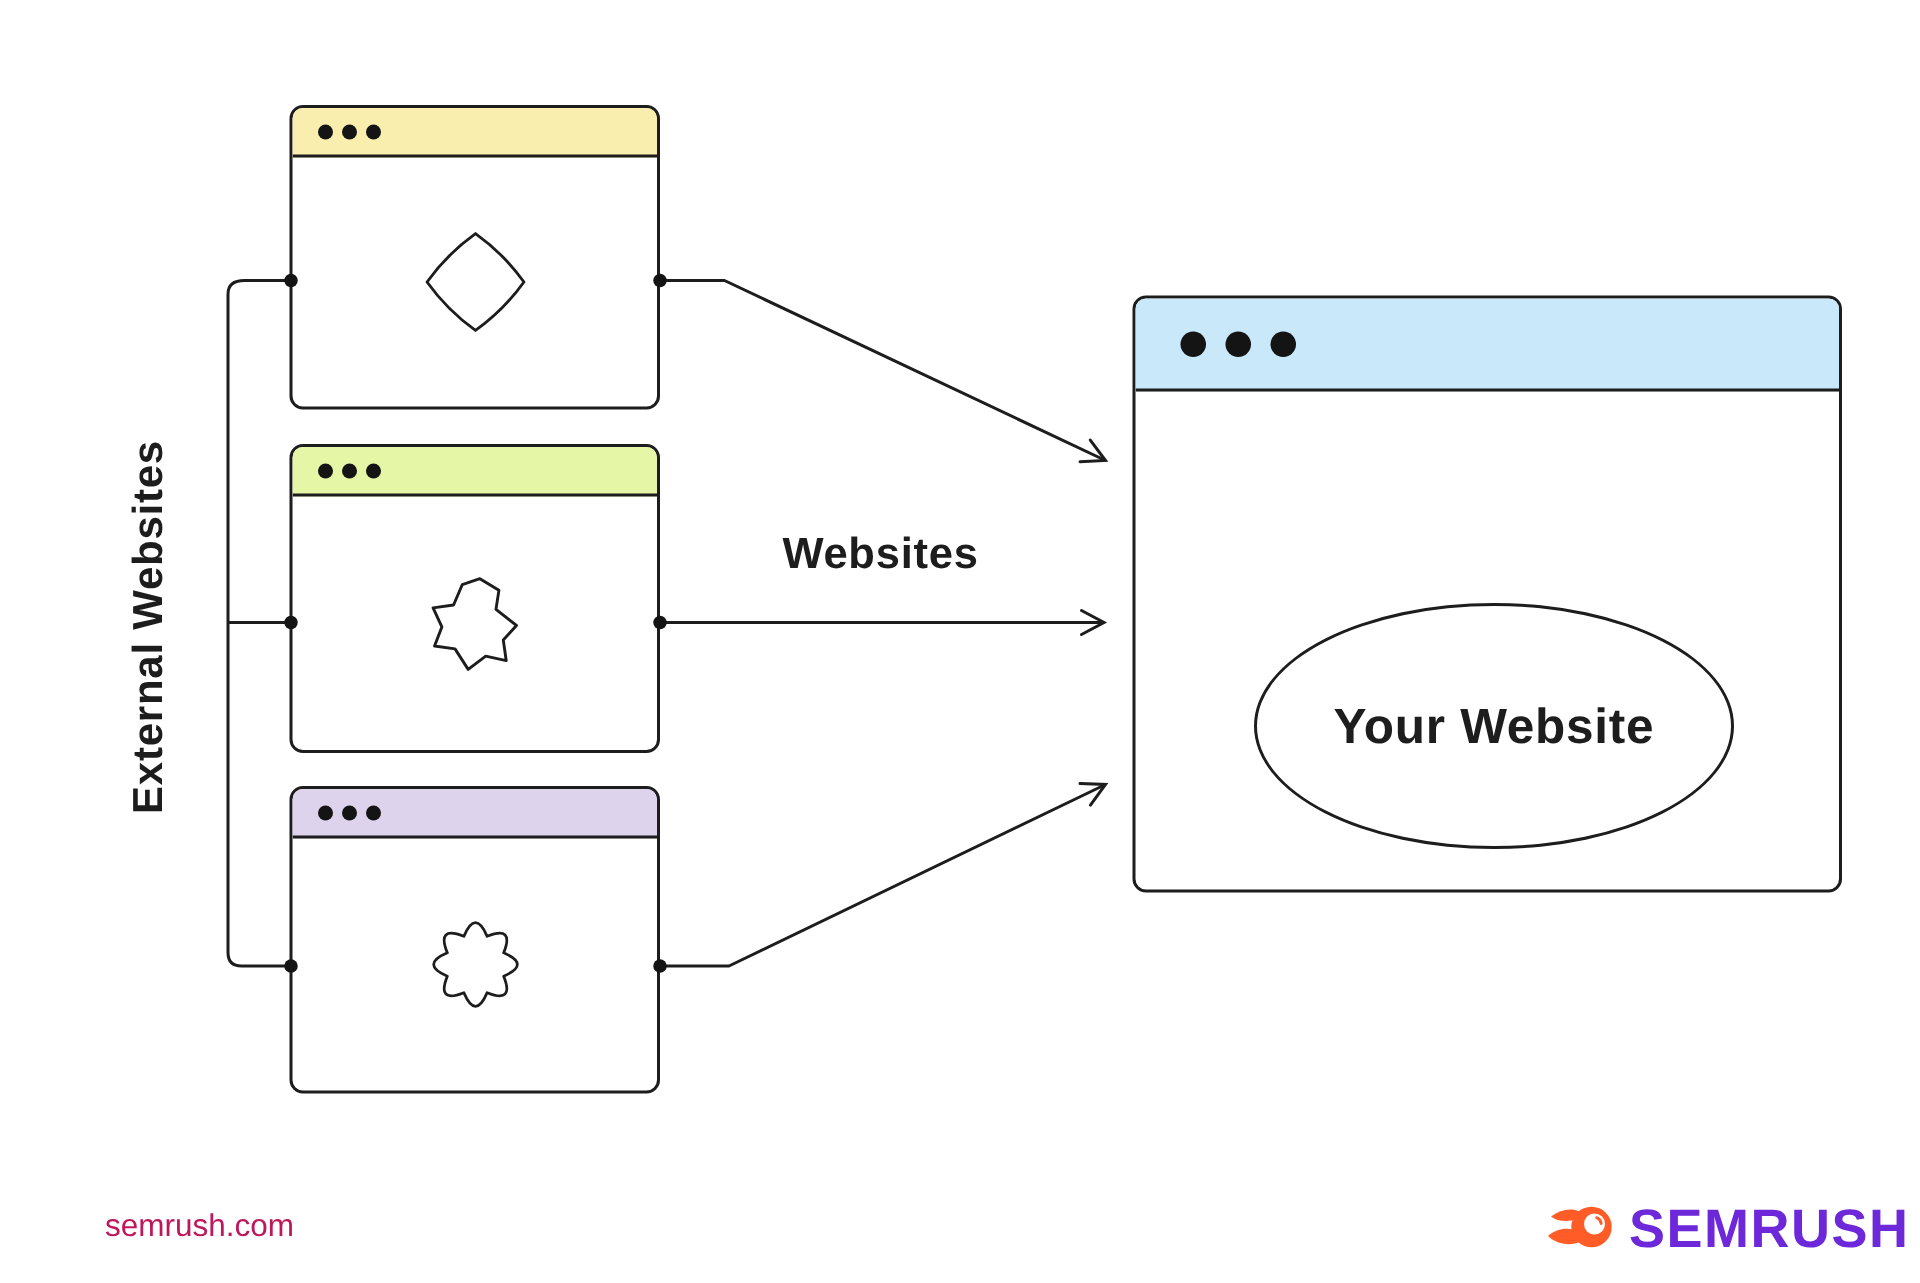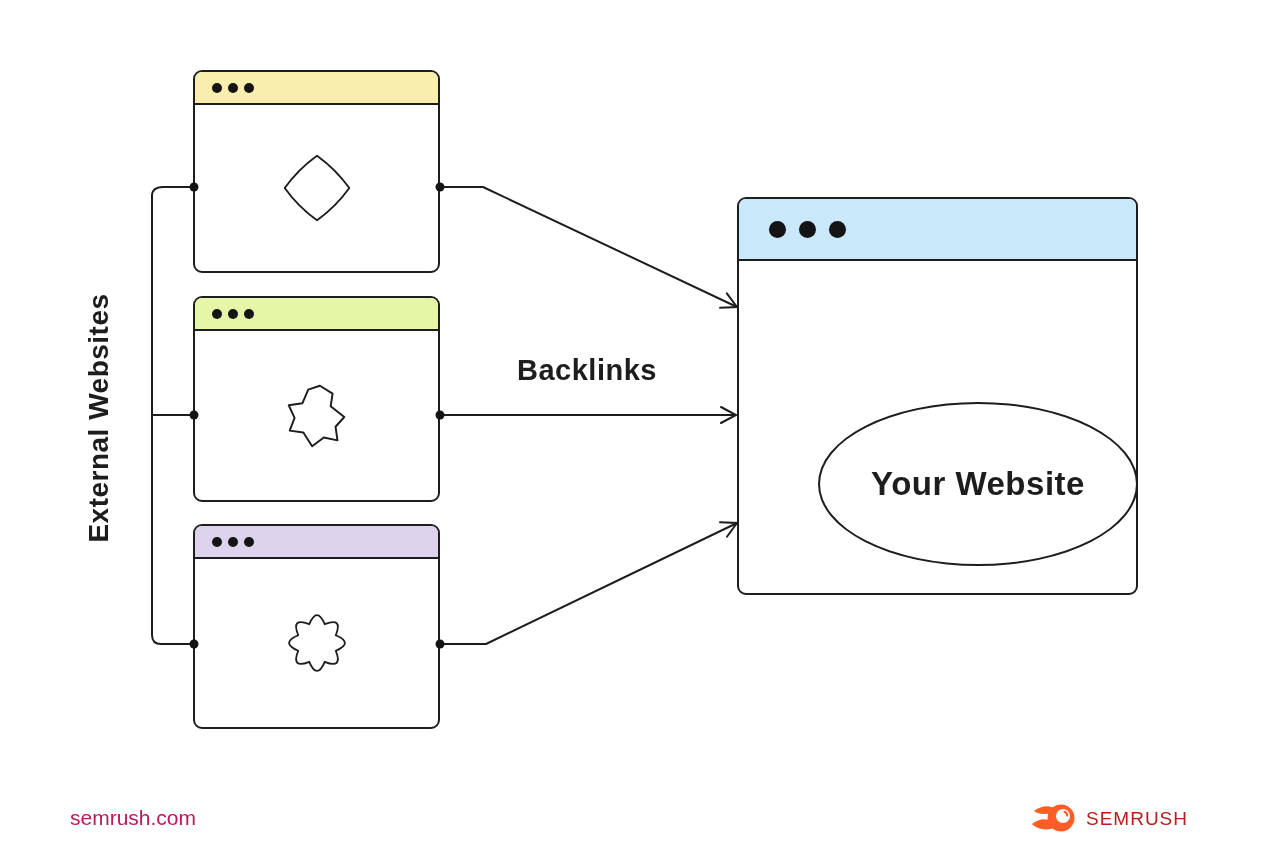--- a/index.html
+++ b/index.html
@@ -47,21 +47,21 @@
   .wires{position:absolute;left:0;top:0;width:1280px;height:855px;pointer-events:none;}
   
   .source{
     position:absolute;left:70px;top:806px;font-size:21px;font-weight:400;color:#be185d;
   }
   .brand{
     position:absolute;left:1032px;top:796px;height:46px;
     display:flex;align-items:center;gap:8px;
   }
   .brand-name{
-    font-size:19px;font-weight:400;letter-spacing:1px;color:#b91c1c;
+    font-size:36px;font-weight:700;letter-spacing:1px;color:#6d28d9;
   }
 </style>
 </head>
 <body>
 
 <div class="canvas">
 
   <div class="vlabel">External Websites</div>
 
   <div class="window small" style="left:193px;top:70px;width:247px;height:203px;">
@@ -96,34 +96,34 @@
       <span class="dot"></span>
       <span class="dot"></span>
     </div>
     <div class="content">
       <svg width="74" height="74" viewBox="0 0 80 80">
         <path d="M60.3 31.6 Q68.3 11.7 48.4 19.7 Q40 0 31.6 19.7 Q11.7 11.7 19.7 31.6 Q0 40 19.7 48.4 Q11.7 68.3 31.6 60.3 Q40 80 48.4 60.3 Q68.3 68.3 60.3 48.4 Q80 40 60.3 31.6 Z" fill="none" stroke="#1d1d1d" stroke-width="2" stroke-linejoin="round"></path>
       </svg>
     </div>
   </div>
 
-  <div class="window main" style="left:737px;top:197px;width:401px;height:398px;">
+  <div class="window main" style="left:755px;top:197px;width:473px;height:398px;">
     <div class="titlebar" style="background-color: rgb(201, 233, 251);">
       <span class="dot"></span>
       <span class="dot"></span>
       <span class="dot"></span>
     </div>
     <div class="content">
       <div class="ellipse">
         <span>Your Website</span>
       </div>
     </div>
   </div>
 
-  <div class="arrow-label">Backlinks</div>
+  <div class="arrow-label">Websites</div>
 
   <svg class="wires" viewBox="0 0 1280 855">
     <defs>
       <marker id="ah" markerUnits="userSpaceOnUse" markerWidth="26" markerHeight="26" refX="17" refY="10" orient="auto">
         <polyline points="2,2 17,10 2,18" fill="none" stroke="#1d1d1d" stroke-width="2" stroke-linecap="round"></polyline>
       </marker>
     </defs>
 
     <path d="M194 187 H163 Q152 187 152 196 V635 Q152 644 161 644 H194 M152 415 H194" fill="none" stroke="#1d1d1d" stroke-width="2"></path>
 

